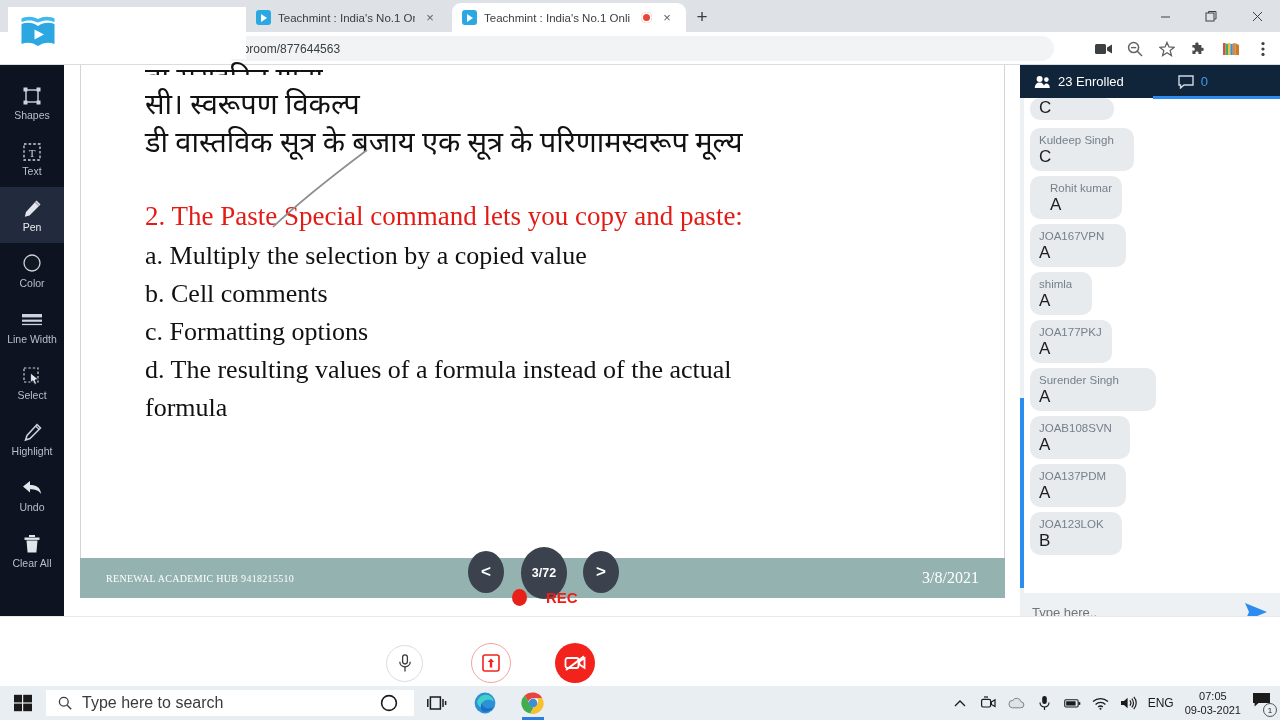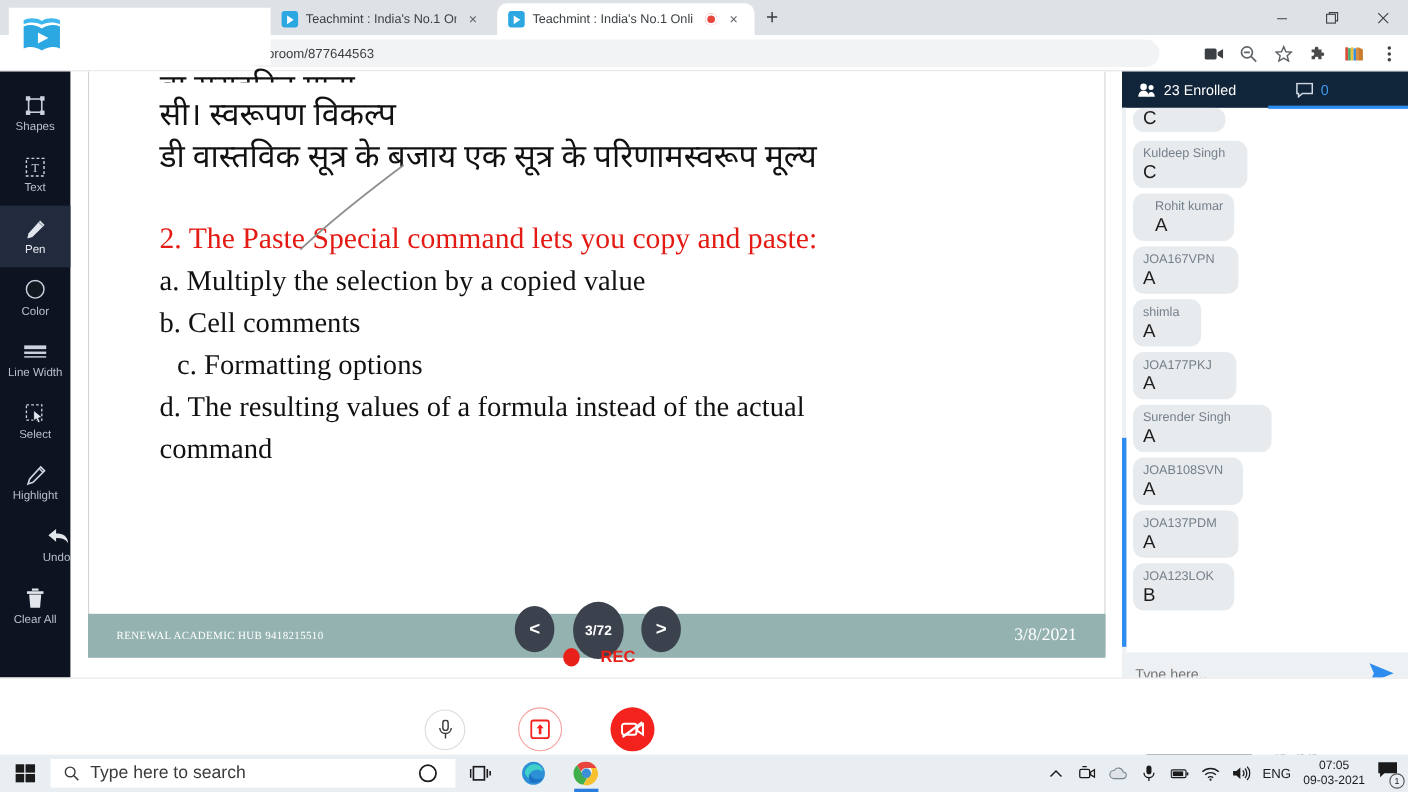--- a/index.html
+++ b/index.html
@@ -435,21 +435,21 @@
       <div class="tool" style="position:absolute;top:346px;">
         <span class="tool-ic">
           <svg width="21" height="21" viewBox="0 0 21 21">
             <path d="M15 2.5 L18.5 6 L8 16.5 L3.5 18 L5 13.5 Z" fill="none" stroke="#cdd3de" stroke-width="1.5"></path>
             <path d="M13.6 4 L17 7.4" stroke="#cdd3de" stroke-width="1.3"></path>
           </svg>
         </span>
         <span class="tool-label">Highlight</span>
       </div>
 
-      <div class="tool" style="position:absolute;top:402px;align-items:flex-end;">
+      <div class="tool" style="position:absolute;top:402px;">
         <span class="tool-ic">
           <svg width="22" height="18" viewBox="0 0 22 18">
             <path d="M2 7.5 L9 2 L9 6 C15 6 19.5 8 20 15 C17.5 11 14 10.2 9 10.2 L9 13.5 Z" fill="#e2e6ec"></path>
           </svg>
         </span>
         <span class="tool-label">Undo</span>
       </div>
 
       <div class="tool" style="position:absolute;top:458px;">
         <span class="tool-ic">
@@ -466,23 +466,23 @@
     <div class="board">
       <div class="board-inner">
         <div class="hi-clip">बा सराइटित गाना</div>
         <div class="hi-line" style="top:18px;text-align:right;">सी। स्वरूपण विकल्प</div>
         <div class="hi-line" style="top:56px;">डी वास्तविक सूत्र के बजाय एक सूत्र के परिणामस्वरूप मूल्य</div>
 
         <div class="q-red">2. The Paste Special command lets you copy and paste:</div>
 
         <div class="opt" style="top:176px;">a. Multiply the selection by a copied value</div>
         <div class="opt" style="top:214px;">b. Cell comments</div>
-        <div class="opt" style="top:252px;margin-left:16px;">c. Formatting options</div>
+        <div class="opt" style="top:252px;">c. Formatting options</div>
         <div class="opt" style="top:290px;">d. The resulting values of a formula instead of the actual</div>
-        <div class="opt" style="top:328px;">command</div>
+        <div class="opt" style="top:328px;">formula</div>
 
         <svg class="ink" viewBox="0 0 925 530">
           <path d="M286 85 C250 112 215 140 192 162" fill="none" stroke="#8e8e8e" stroke-width="1.6"></path>
         </svg>
       </div>
     </div>
 
     <div class="slide-foot">
       <span class="foot-left">RENEWAL ACADEMIC HUB 9418215510</span>
       <span class="foot-right">3/8/2021</span>
@@ -542,21 +542,21 @@
           <div class="pinit">A</div>
         </div>
         <div class="pitem" style="top:126px;width:96px;">
           <div class="pname">JOA167VPN</div>
           <div class="pinit">A</div>
         </div>
         <div class="pitem" style="top:174px;width:62px;">
           <div class="pname">shimla</div>
           <div class="pinit">A</div>
         </div>
-        <div class="pitem" style="top:222px;width:94px;">
+        <div class="pitem" style="top:222px;width:82px;">
           <div class="pname">JOA177PKJ</div>
           <div class="pinit">A</div>
         </div>
         <div class="pitem" style="top:270px;width:126px;">
           <div class="pname">Surender Singh</div>
           <div class="pinit">A</div>
         </div>
         <div class="pitem" style="top:318px;width:100px;">
           <div class="pname">JOAB108SVN</div>
           <div class="pinit">A</div>

